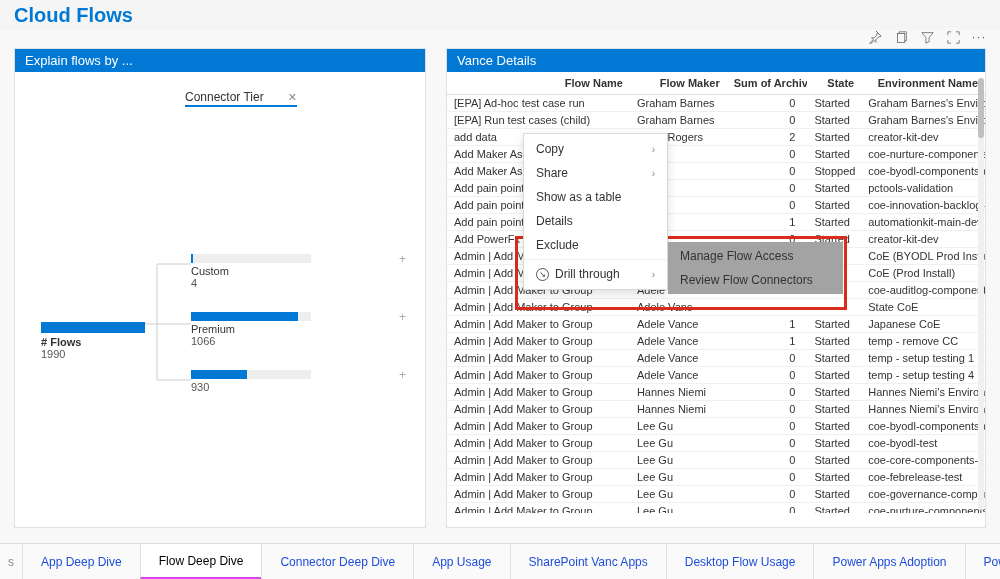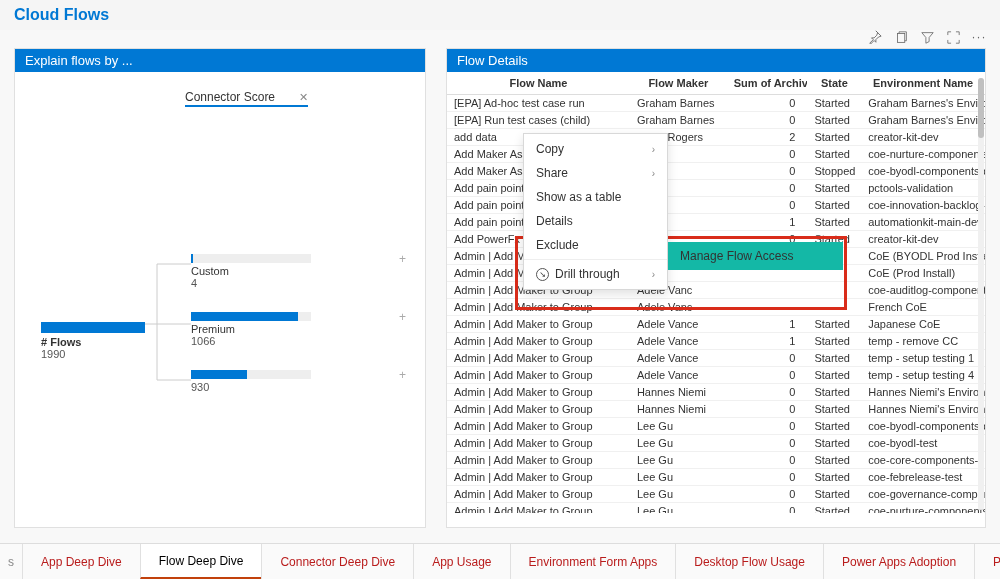--- a/index.html
+++ b/index.html
@@ -1,19 +1,19 @@
 <!DOCTYPE html>
 <html><head>
 <meta charset="utf-8">
 <style>
   * { box-sizing: border-box; margin: 0; padding: 0; }
   body { font-family: "Segoe UI", Arial, sans-serif; font-size: 12px; color: #333; background: #f8f8f8; width: 1000px; height: 579px; overflow: hidden; position: relative; }
   
   .top-bar { height: 30px; display: flex; align-items: center; padding: 0 14px; background: #f5f5f5; }
-  .title { color: #0078d4; font-size: 16px; font-weight: 600; }
+  .title { color: #0078d4; font-size: 20px; font-weight: 600; }
   .top-icons { position: absolute; right: 12px; top: 28px; display: flex; gap: 8px; align-items: center; }
   .top-icons span { width: 18px; height: 18px; display: flex; align-items: center; justify-content: center; color: #555; cursor: pointer; }
   
   .main { display: flex; gap: 20px; padding: 18px 14px 0 14px; height: 498px; }
   
   .card { border: 1px solid #e0e0e0; background: #fff; display: flex; flex-direction: column; }
   .card-header { background: #0078d4; color: #fff; padding: 4px 10px; font-size: 13px; font-weight: 400; }
   
   .explain-card { width: 412px; }
   .explain-body { flex: 1; padding: 20px; position: relative; }
@@ -33,44 +33,44 @@
   .tree-child .val { font-size: 11px; color: #555; }
   .plus { position: absolute; right: -15px; top: -2px; color: #aaa; font-size: 12px; cursor: pointer; }
   .bar-track { width: 120px; height: 9px; background: #eee; position: relative; }
   .bar-track .bar { position: absolute; left: 0; top: 0; }
   
   svg.tree-lines { position: absolute; left: 118px; top: 2px; width: 46px; height: 140px; }
   
   .details-card { flex: 1; min-width: 0; position: relative; }
   .details-body { flex: 1; overflow: hidden; }
   table { width: 100%; border-collapse: collapse; table-layout: fixed; }
-  table th { text-align: center; font-size: 11px; font-weight: 600; padding: 5px 7px; border-bottom: 1px solid #ddd; white-space: nowrap; overflow: hidden; }
+  table th { text-align: right; font-size: 11px; font-weight: 600; padding: 5px 7px; border-bottom: 1px solid #ddd; white-space: nowrap; overflow: hidden; }
   table td { font-size: 11px; padding: 2px 7px; white-space: nowrap; overflow: hidden; text-overflow: clip; border-top: 1px solid #f0f0f0; }
   table td.num { text-align: right; padding-right: 12px; }
   .table-scroll { height: 441px; overflow: hidden; position: relative; }
   .table-scroll::-webkit-scrollbar { width: 8px; }
   .vscroll { position: absolute; right: 1px; top: 6px; width: 6px; height: 432px; background: #f0f0f0; border-radius: 3px; }
   .vscroll .thumb { width: 6px; height: 60px; background: #c0c0c0; border-radius: 3px; position: absolute; top: 0; }
   
   .context-menu { position: absolute; left: 523px; top: 133px; width: 145px; background: #fff; border: 1px solid #d8d8d8; box-shadow: 0 4px 10px rgba(0,0,0,0.12); z-index: 10; padding: 3px 0; }
   .context-menu .item { padding: 5px 12px; font-size: 12px; display: flex; justify-content: space-between; align-items: center; cursor: pointer; }
   .context-menu .chev { color: #888; font-size: 10px; }
   .context-menu .sep { height: 1px; background: #eee; margin: 2px 0; }
   .context-menu .item.drill { }
   .drill-hl { position: absolute; left: 515px; top: 236px; width: 332px; height: 74px; border: 3px solid #d92c1a; z-index: 9; pointer-events: none; }
   
-  .sub-menu { position: absolute; left: 668px; top: 242px; width: 175px; background: #14b8a6; z-index: 11; padding: 2px 0; }
+  .sub-menu { position: absolute; left: 668px; top: 242px; width: 175px; background: #a3a3a3; z-index: 11; padding: 2px 0; }
   .sub-menu .item { padding: 5px 12px; font-size: 12px; cursor: pointer; }
   
   .drill-icon-circle { border: 1.5px solid #555; border-radius: 50%; width: 13px; height: 13px; display: inline-flex; align-items: center; justify-content: center; font-size: 8px; margin-right: 6px; }
   
   .tabs { position: absolute; left: 0; right: 0; bottom: 0; height: 36px; display: flex; align-items: stretch; border-top: 1px solid #ddd; background: #fafafa; overflow: hidden; }
-  .tabs .tab { padding: 0 18px; display: flex; align-items: center; font-size: 12px; color: #b91c1c; border-right: 1px solid #e0e0e0; border-left: 1px solid #e0e0e0; margin-left: -1px; white-space: nowrap; cursor: pointer; }
+  .tabs .tab { padding: 0 18px; display: flex; align-items: center; font-size: 12px; color: #1d4ed8; border-right: 1px solid #e0e0e0; border-left: 1px solid #e0e0e0; margin-left: -1px; white-space: nowrap; cursor: pointer; }
   .tabs .tab.edge { padding: 0 8px; color: #888; }
-  .tabs .tab.active { background: #fff; border-bottom: 2px solid #c2410c; color: #000; }
+  .tabs .tab.active { background: #fff; border-bottom: 2px solid #d946ef; color: #000; }
 </style>
 </head>
 <body>
 
 <div class="top-bar">
   <div class="title">Cloud Flows</div>
 </div>
 
 <div class="top-icons">
   <span>
@@ -96,21 +96,21 @@
     </span>
   <span style="letter-spacing:1px;color:#666;">···</span>
 </div>
 
 <div class="main">
 
   <div class="card explain-card">
     <div class="card-header">Explain flows by ...</div>
     <div class="explain-body">
       <div class="conn-tier">
-        <span>Connector Score</span>
+        <span>Connector Tier</span>
         <span class="x">✕</span>
       </div>
 
       <div class="tree-area">
         <svg class="tree-lines">
           <path d="M0 68 H12 M12 8 V124 M12 8 H46 M12 68 H46 M12 124 H46" stroke="#ccc" fill="none" stroke-width="1"></path>
         </svg>
         <div class="tree-root">
           <div class="bar"></div>
           <div class="lbl"># Flows</div>
@@ -143,21 +143,21 @@
                 <div class="bar" style="width:47%"></div>
               </div>
             </div>
           <div class="val">930</div>
         </div>
       </div>
     </div>
   </div>
 
   <div class="card details-card">
-    <div class="card-header">Flow Details</div>
+    <div class="card-header">Vance Details</div>
     <div class="details-body">
       <div class="table-scroll">
         <table>
           <colgroup>
               <col style="width:34%">
               <col style="width:18%">
               <col style="width:15%">
               <col style="width:10%">
               <col style="width:23%">
             </colgroup>
@@ -253,21 +253,21 @@
                 <td>Adele Vanc</td>
                 <td class="num"></td>
                 <td></td>
                 <td>coe-auditlog-components-dev</td>
               </tr>
               <tr>
                 <td>Admin | Add Maker to Group</td>
                 <td>Adele Vanc</td>
                 <td class="num"></td>
                 <td></td>
-                <td>French CoE</td>
+                <td>State CoE</td>
               </tr>
               <tr>
                 <td>Admin | Add Maker to Group</td>
                 <td>Adele Vance</td>
                 <td class="num">1</td>
                 <td>Started</td>
                 <td>Japanese CoE</td>
               </tr>
               <tr>
                 <td>Admin | Add Maker to Group</td>
@@ -381,25 +381,26 @@
         <span>Drill through</span>
       </span>
     <span class="chev">›</span>
   </div>
 </div>
 
 <div class="drill-hl"></div>
 
 <div class="sub-menu">
   <div class="item">Manage Flow Access</div>
+  <div class="item">Review Flow Connectors</div>
 </div>
 
 <div class="tabs">
   <div class="tab edge">s</div>
   <div class="tab">App Deep Dive</div>
   <div class="tab active">Flow Deep Dive</div>
   <div class="tab">Connector Deep Dive</div>
   <div class="tab">App Usage</div>
-  <div class="tab">Environment Form Apps</div>
+  <div class="tab">SharePoint Vanc Apps</div>
   <div class="tab">Desktop Flow Usage</div>
   <div class="tab">Power Apps Adoption</div>
   <div class="tab">Power Platform YoY Adopti</div>
 </div>
 
 </body></html>

